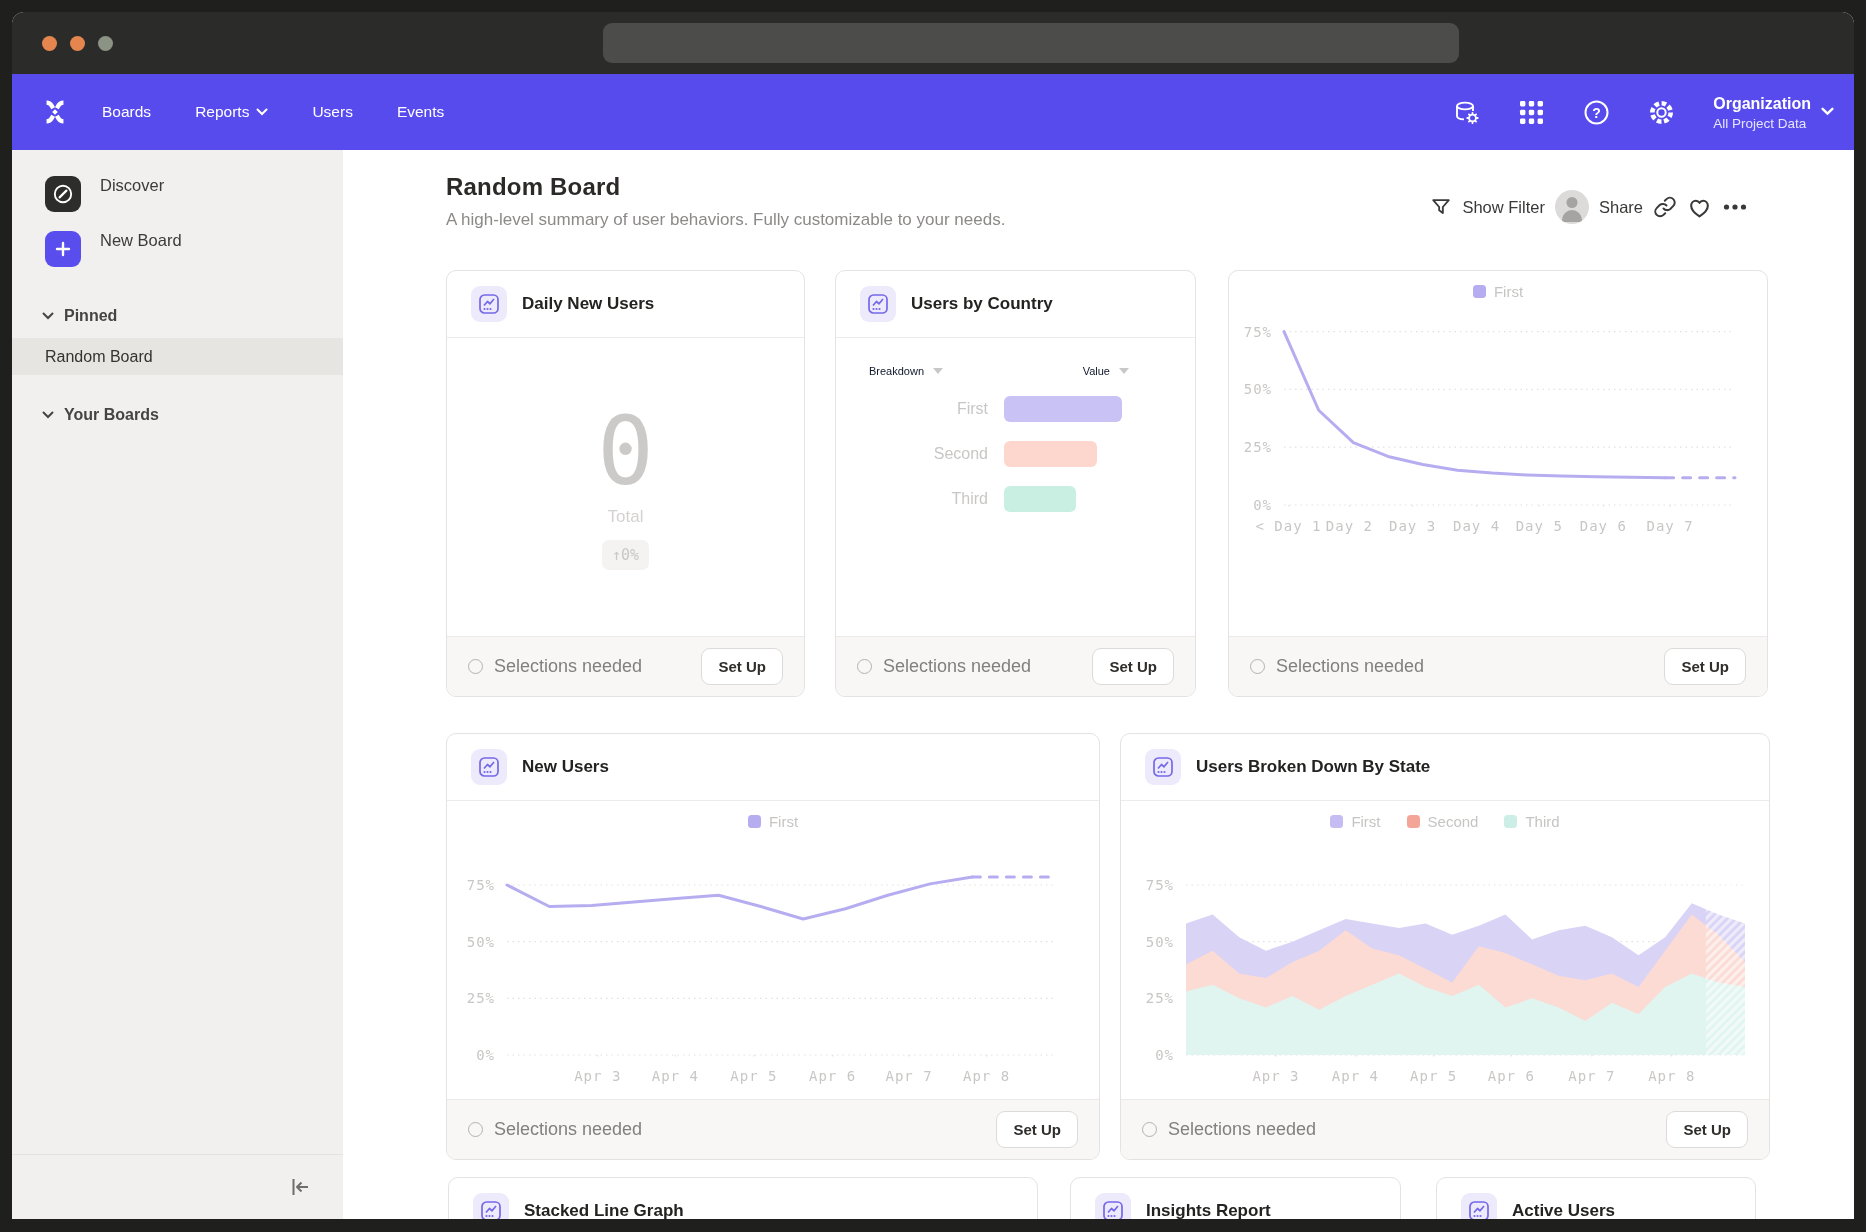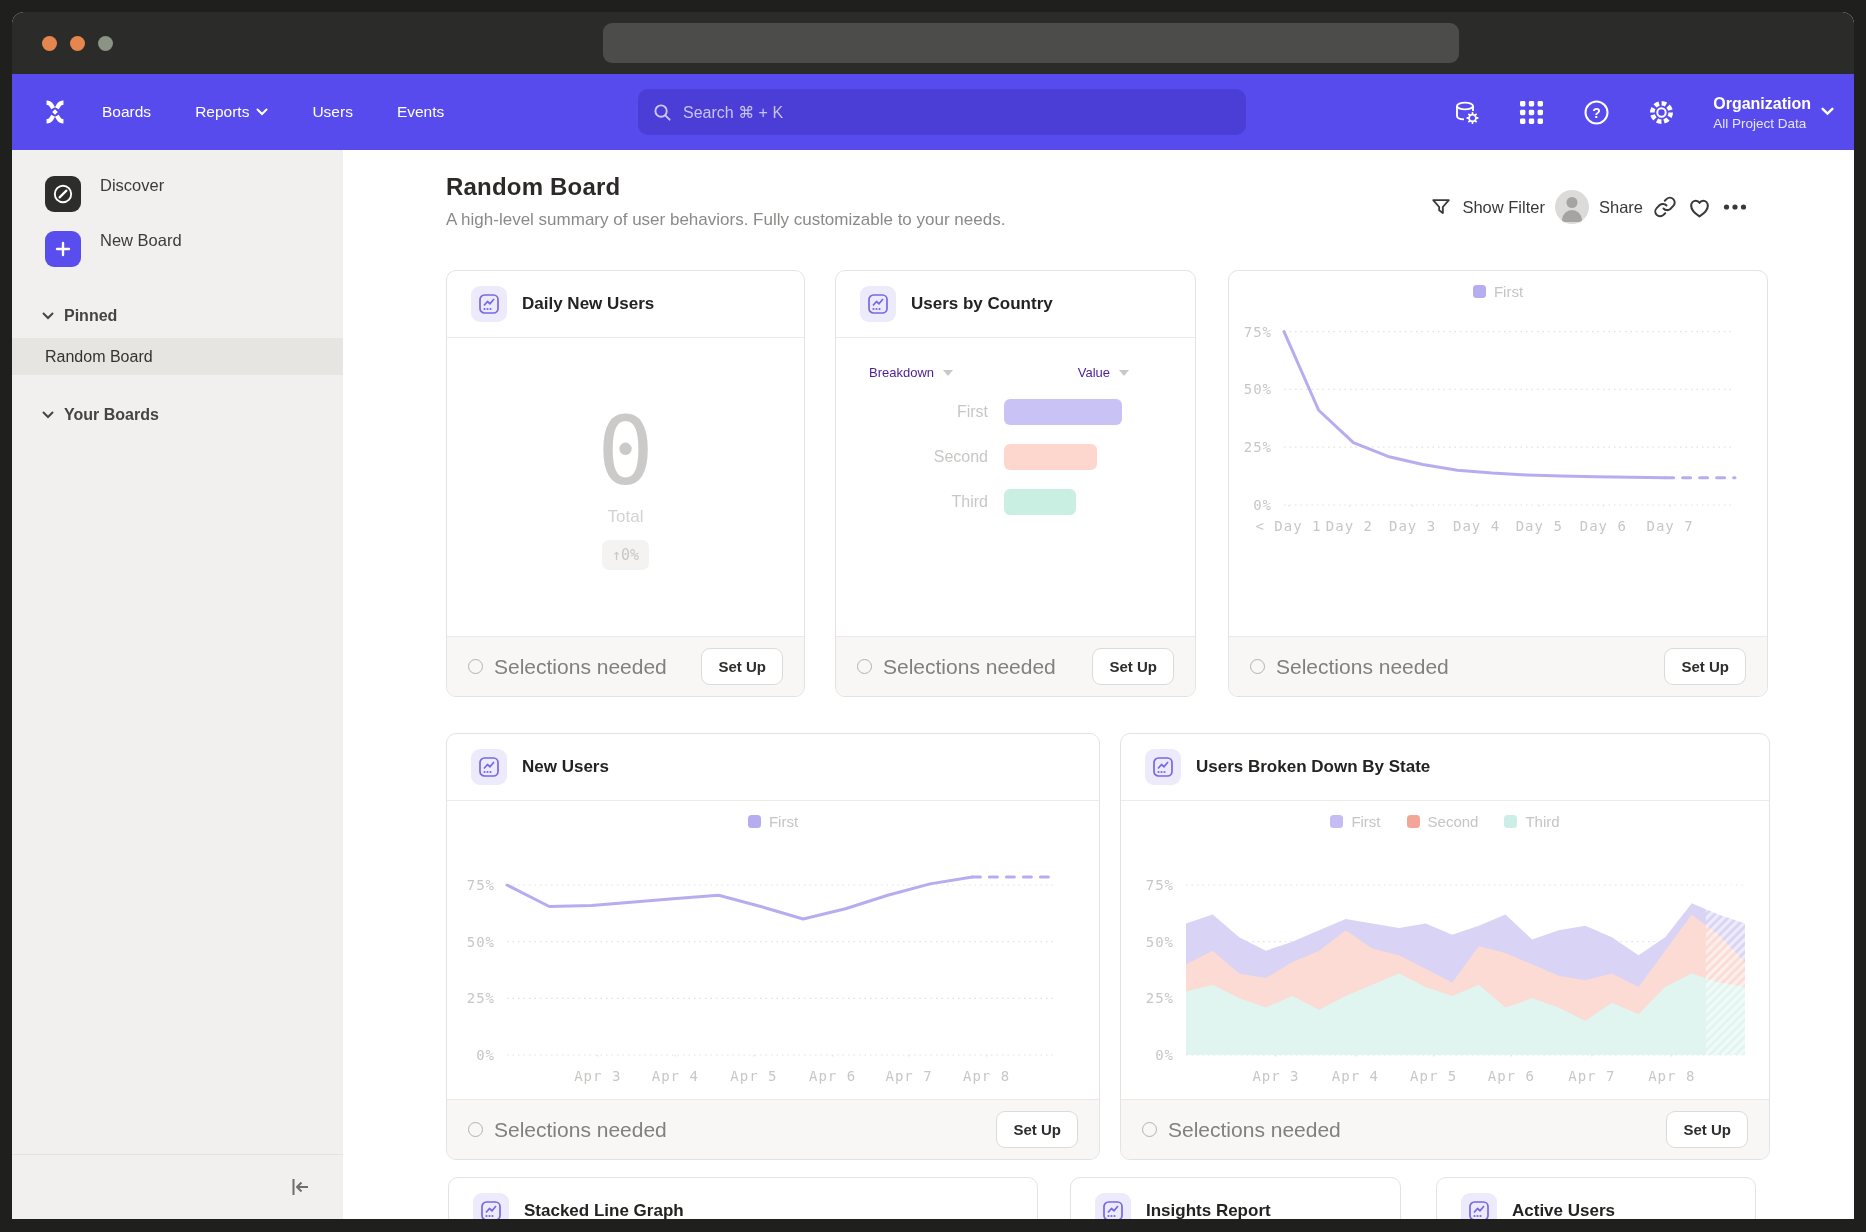--- a/index.html
+++ b/index.html
@@ -59,30 +59,30 @@
 .c7{left:727px;top:1027px;width:331px;height:220px}
 .c8{left:1093px;top:1027px;width:320px;height:220px}
 .card-head{height:67px;flex:none;display:flex;align-items:center;gap:15px;padding:0 24px;border-bottom:1px solid #edecea}
 .tile{width:36px;height:36px;border-radius:9px;flex:none;display:flex;align-items:center;justify-content:center}
 .tile.purple{background:#eceafb}
 .tile.teal{background:#e1f3ef}
 .card-title{font-size:17px;font-weight:700;color:#232321;white-space:nowrap}
 .card-body{flex:1;position:relative;min-height:0}
 .card-foot{height:60px;flex:none;background:#f8f7f5;border-top:1px solid #ebeae8;display:flex;align-items:center;gap:11px;padding:0 21px}
 .ring{width:15px;height:15px;border:1.5px solid #b3b2b0;border-radius:50%;flex:none}
-.foot-text{font-size:21px;color:#81807e}
+.foot-text{font-size:18px;color:#81807e}
 .setup{margin-left:auto;background:#fff;border:1px solid #dcdbd9;border-radius:9px;padding:9px 16px;font-size:15px;font-weight:700;color:#2f2e2c;font-family:"Liberation Sans",sans-serif;cursor:default}
 
 .metric{position:absolute;inset:0;display:flex;flex-direction:column;align-items:center;justify-content:center}
 .big-num{font-family:"DejaVu Sans Mono",monospace;font-size:94px;line-height:1;color:#cbcac8}
 .total{font-size:17px;color:#d3d2d0;margin-top:8px}
 .delta{margin-top:13px;background:#f4f3f1;border-radius:7px;padding:6px 10px;font-family:"DejaVu Sans Mono",monospace;font-size:15px;color:#c9c8c6}
 
 .cols{display:flex;justify-content:space-between;padding:27px 66px 0 33px}
-.col-label{font-size:13px;color:#4c1d95;display:flex;gap:9px;align-items:center}
+.col-label{font-size:11px;color:#0f172a;display:flex;gap:9px;align-items:center}
 .tri{width:0;height:0;border-left:5px solid transparent;border-right:5px solid transparent;border-top:6px solid #c9c8c6;display:inline-block}
 .brows{margin-top:8px}
 .brow{display:flex;align-items:center;margin-top:19px}
 .brow-label{width:152px;text-align:right;font-size:16px;color:#c8c7c5;flex:none}
 .bbar{height:26px;border-radius:6px;margin-left:16px;display:block}
 
 .legend{position:absolute;top:12px;left:0;right:0;display:flex;justify-content:center;gap:26px;align-items:center}
 .lg-item{display:flex;align-items:center}
 .lg-item .sw{width:13px;height:13px;border-radius:3.5px;display:inline-block}
 .lg-item .lt{font-size:15px;color:#c6c5c3;margin-left:8px}
@@ -128,27 +128,20 @@
         <svg width="12" height="8" viewBox="0 0 12 8">
             <polyline points="1.5,1.5 6,6 10.5,1.5" stroke="#fff" stroke-width="2" fill="none" stroke-linecap="round"></polyline>
           </svg>
       </span>
       <span class="nav-item">
           <span>Users</span>
         </span>
       <span class="nav-item">
           <span>Events</span>
         </span>
-    </div>
-    <div class="nav-search">
-      <svg width="19" height="19" viewBox="0 0 20 20">
-        <circle cx="8.5" cy="8.5" r="6" stroke="#cdc7f8" stroke-width="2" fill="none"></circle>
-        <line x1="13" y1="13" x2="17.5" y2="17.5" stroke="#cdc7f8" stroke-width="2" stroke-linecap="round"></line>
-      </svg>
-      <span class="ph">Search ⌘ + K</span>
     </div>
     <div class="nav-right">
       <svg class="nav-ic" viewBox="0 0 27 27">
         <ellipse cx="12" cy="7" rx="8" ry="3.4" stroke="#fff" stroke-width="1.9" fill="none"></ellipse>
         <path d="M4 7v10c0 1.8 3.2 3.2 7 3.4" stroke="#fff" stroke-width="1.9" fill="none"></path>
         <path d="M20 7v5" stroke="#fff" stroke-width="1.9" fill="none"></path>
         <circle cx="19.5" cy="19" r="3.4" stroke="#fff" stroke-width="1.8" fill="none"></circle>
         <g stroke="#fff" stroke-width="1.8" stroke-linecap="round">
           <line x1="19.5" y1="13.8" x2="19.5" y2="15.2"></line>
             <line x1="19.5" y1="22.8" x2="19.5" y2="24.2"></line>

